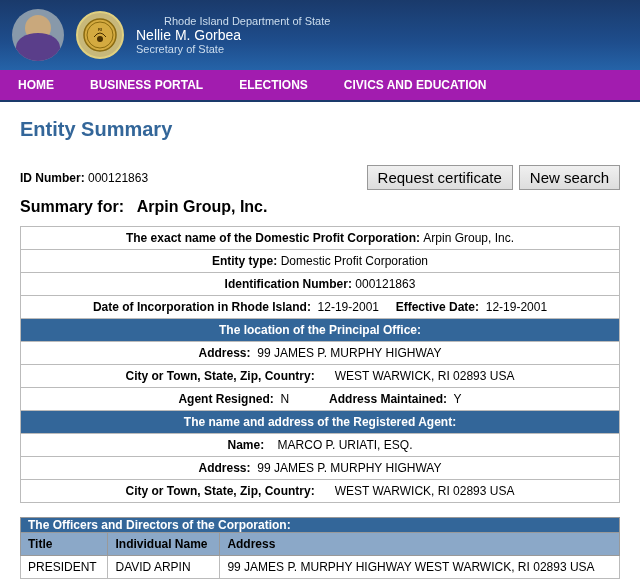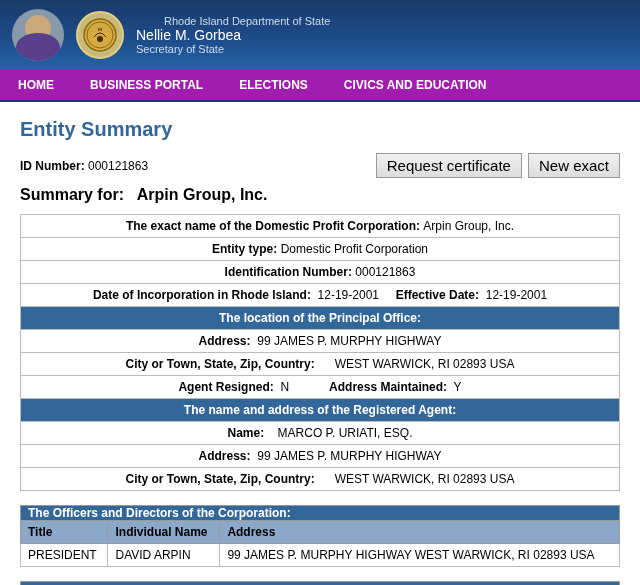--- a/index.html
+++ b/index.html
@@ -42,21 +42,21 @@
       font-size: 12px;
       font-weight: bold;
       cursor: pointer;
       text-decoration: none;
       display: block;
     }
 
     
     .main { padding: 16px 20px; }
 
-    .page-title { font-size: 20px; color: #336699; font-weight: bold; margin-bottom: 12px; }
+    .page-title { font-size: 20px; color: #336699; font-weight: bold; margin-bottom: 24px; }
 
     .id-row { display: flex; justify-content: space-between; align-items: center; margin-bottom: 8px; }
 
     .btn-group { display: flex; gap: 6px; }
     .btn {
       padding: 3px 10px;
       font-size: 15px;
       border: 1px solid #999;
       background: linear-gradient(180deg, #f0f0f0 0%, #ddd 100%);
       cursor: pointer;
@@ -190,21 +190,21 @@
 
   <div class="page-title">Entity Summary</div>
 
   <div class="id-row">
     <div>
       <span class="inline-bold">ID Number:</span>
       <span>000121863</span>
     </div>
     <div class="btn-group">
       <button class="btn">Request certificate</button>
-      <button class="btn">New exact</button>
+      <button class="btn">New search</button>
     </div>
   </div>
 
   <div class="summary-for">
     <span>Summary for:</span>
     &nbsp;
     <span>Arpin Group, Inc.</span>
   </div>
 
   <table class="entity-table">

